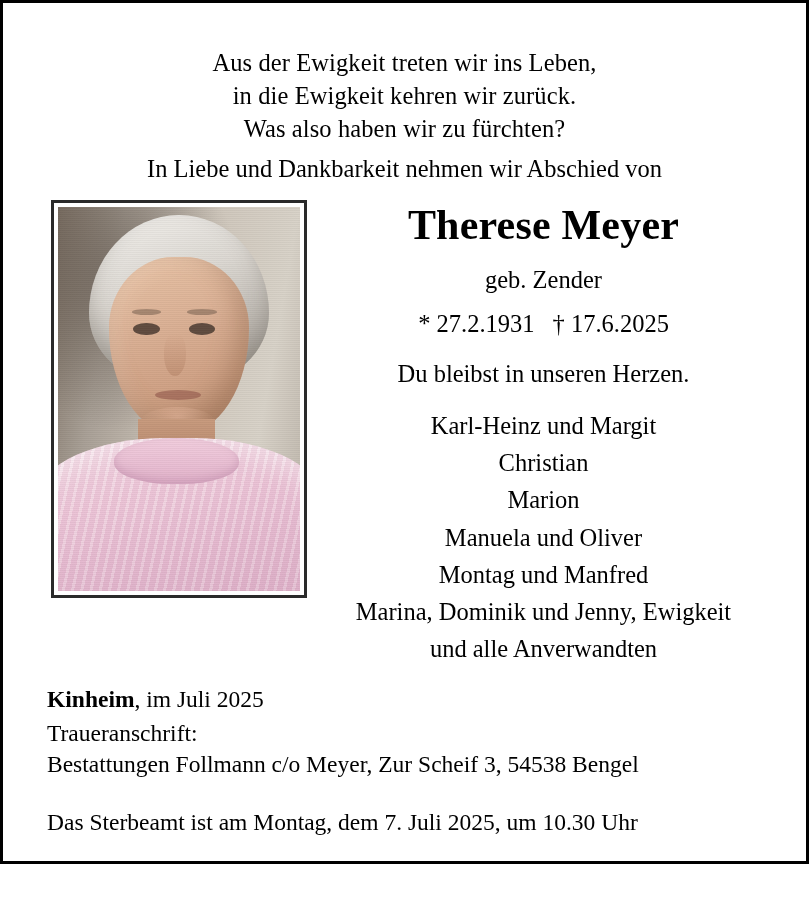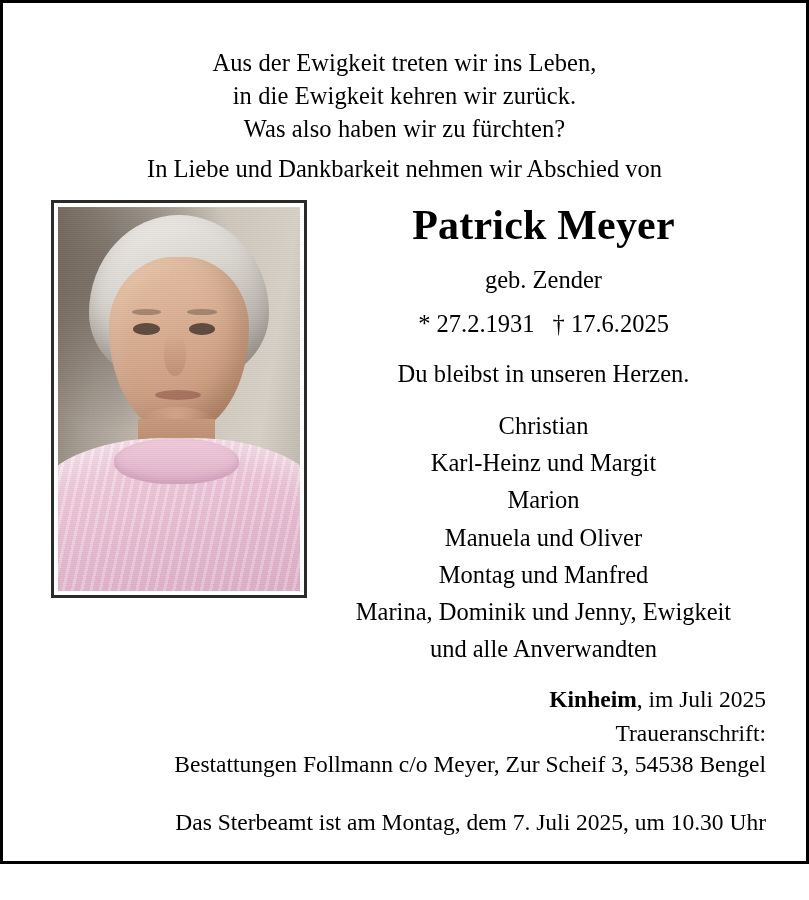--- a/index.html
+++ b/index.html
@@ -212,21 +212,21 @@
     font-size: 24.5px;
     line-height: 1.52;
   }
   .mourners div { white-space: nowrap; }
 
   
   .footer {
     margin-top: 16px;
     font-size: 23.5px;
     line-height: 1.30;
-    text-align: right;
+    text-align: left;
     padding-left: 4px;
   }
   .place-line { margin-top: 0; }
   .place-line b { font-weight: bold; }
   .address-block { margin-top: 4px; }
   .address-block .lbl { display: block; }
   .service-block { margin-top: 28px; }
   .service-block div { line-height: 1.28; }
 </style>
 </head>
@@ -260,29 +260,29 @@
           <div class="chin"></div>
           <div class="neck"></div>
           <div class="sweater"></div>
           <div class="knit"></div>
           <div class="collar"></div>
           <div class="grain"></div>
         </div>
       </div>
 
       <div class="text-col">
-        <div class="deceased-name">Patrick Meyer</div>
+        <div class="deceased-name">Therese Meyer</div>
         <div class="maiden">geb. Zender</div>
         <div class="dates">
           <span>* 27.2.1931</span><span class="sep"></span><span>† 17.6.2025</span>
         </div>
         <div class="epitaph">Du bleibst in unseren Herzen.</div>
         <div class="mourners">
+          <div>Karl-Heinz und Margit</div>
           <div>Christian</div>
-          <div>Karl-Heinz und Margit</div>
           <div>Marion</div>
           <div>Manuela und Oliver</div>
           <div>Montag und Manfred</div>
           <div>Marina, Dominik und Jenny, Ewigkeit</div>
           <div>und alle Anverwandten</div>
         </div>
       </div>
 
     </div>
 

